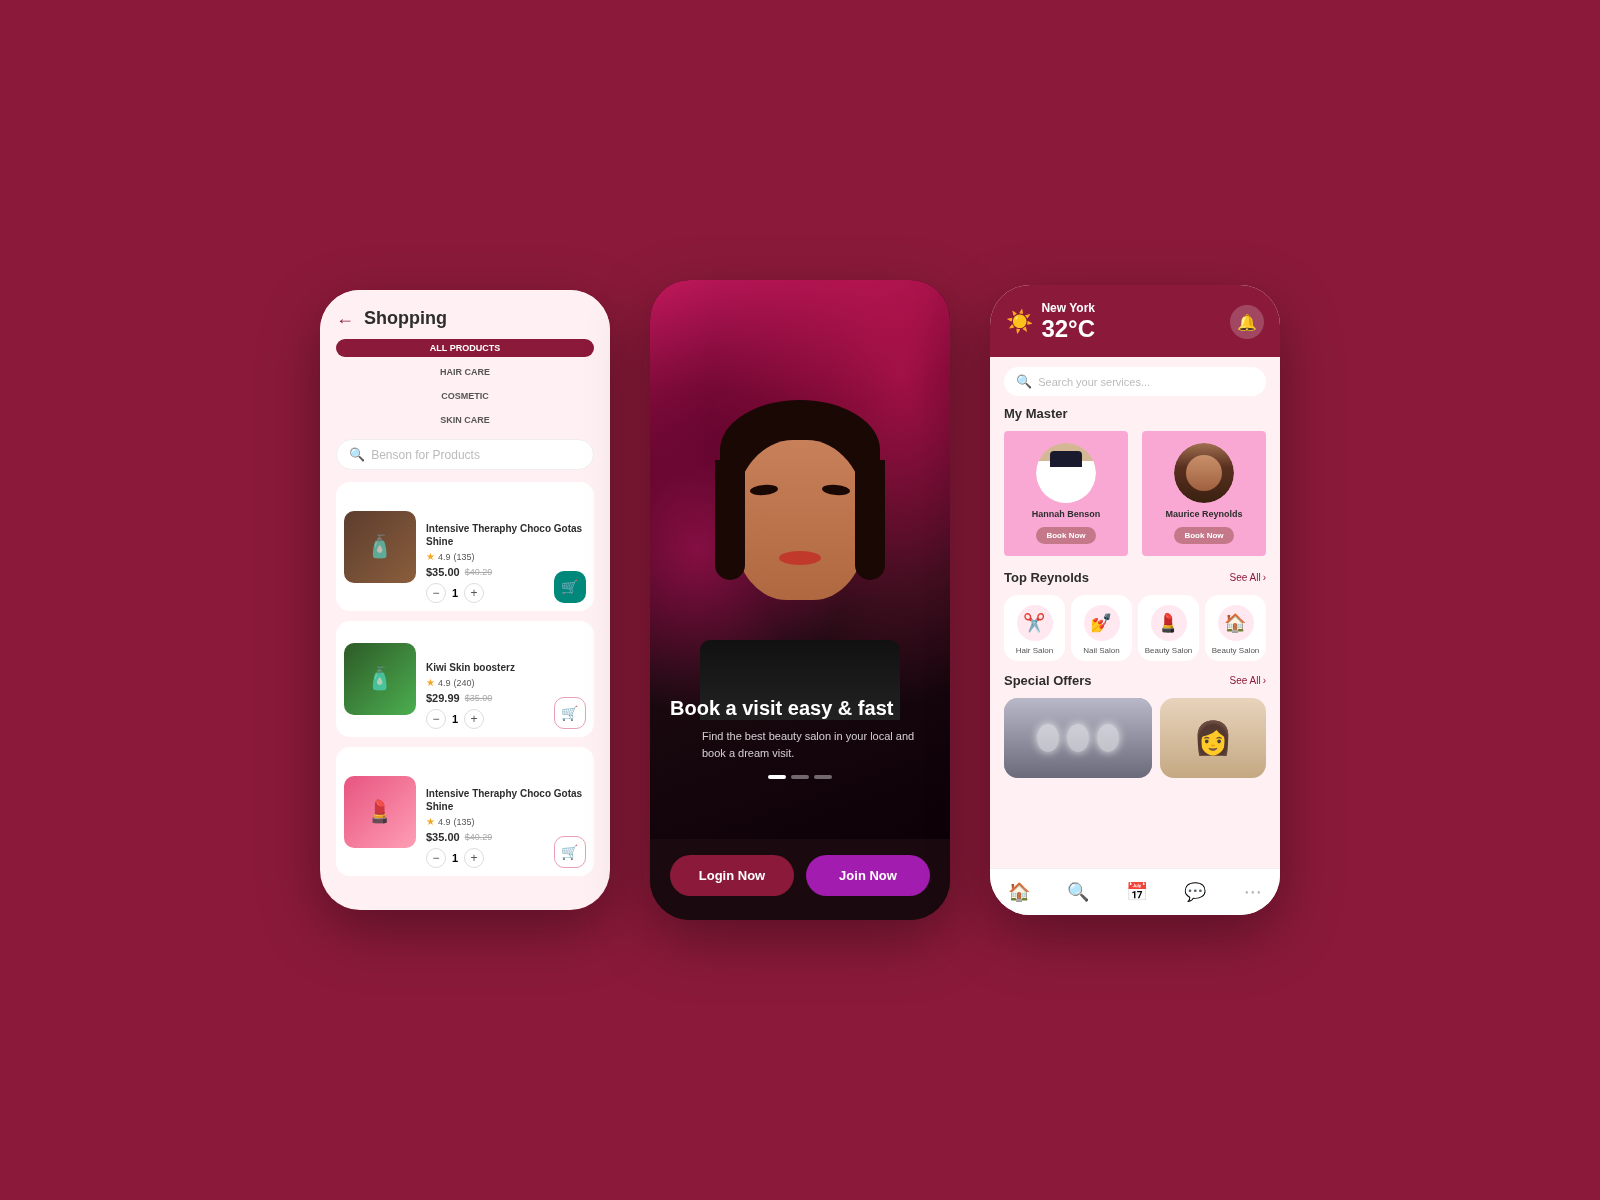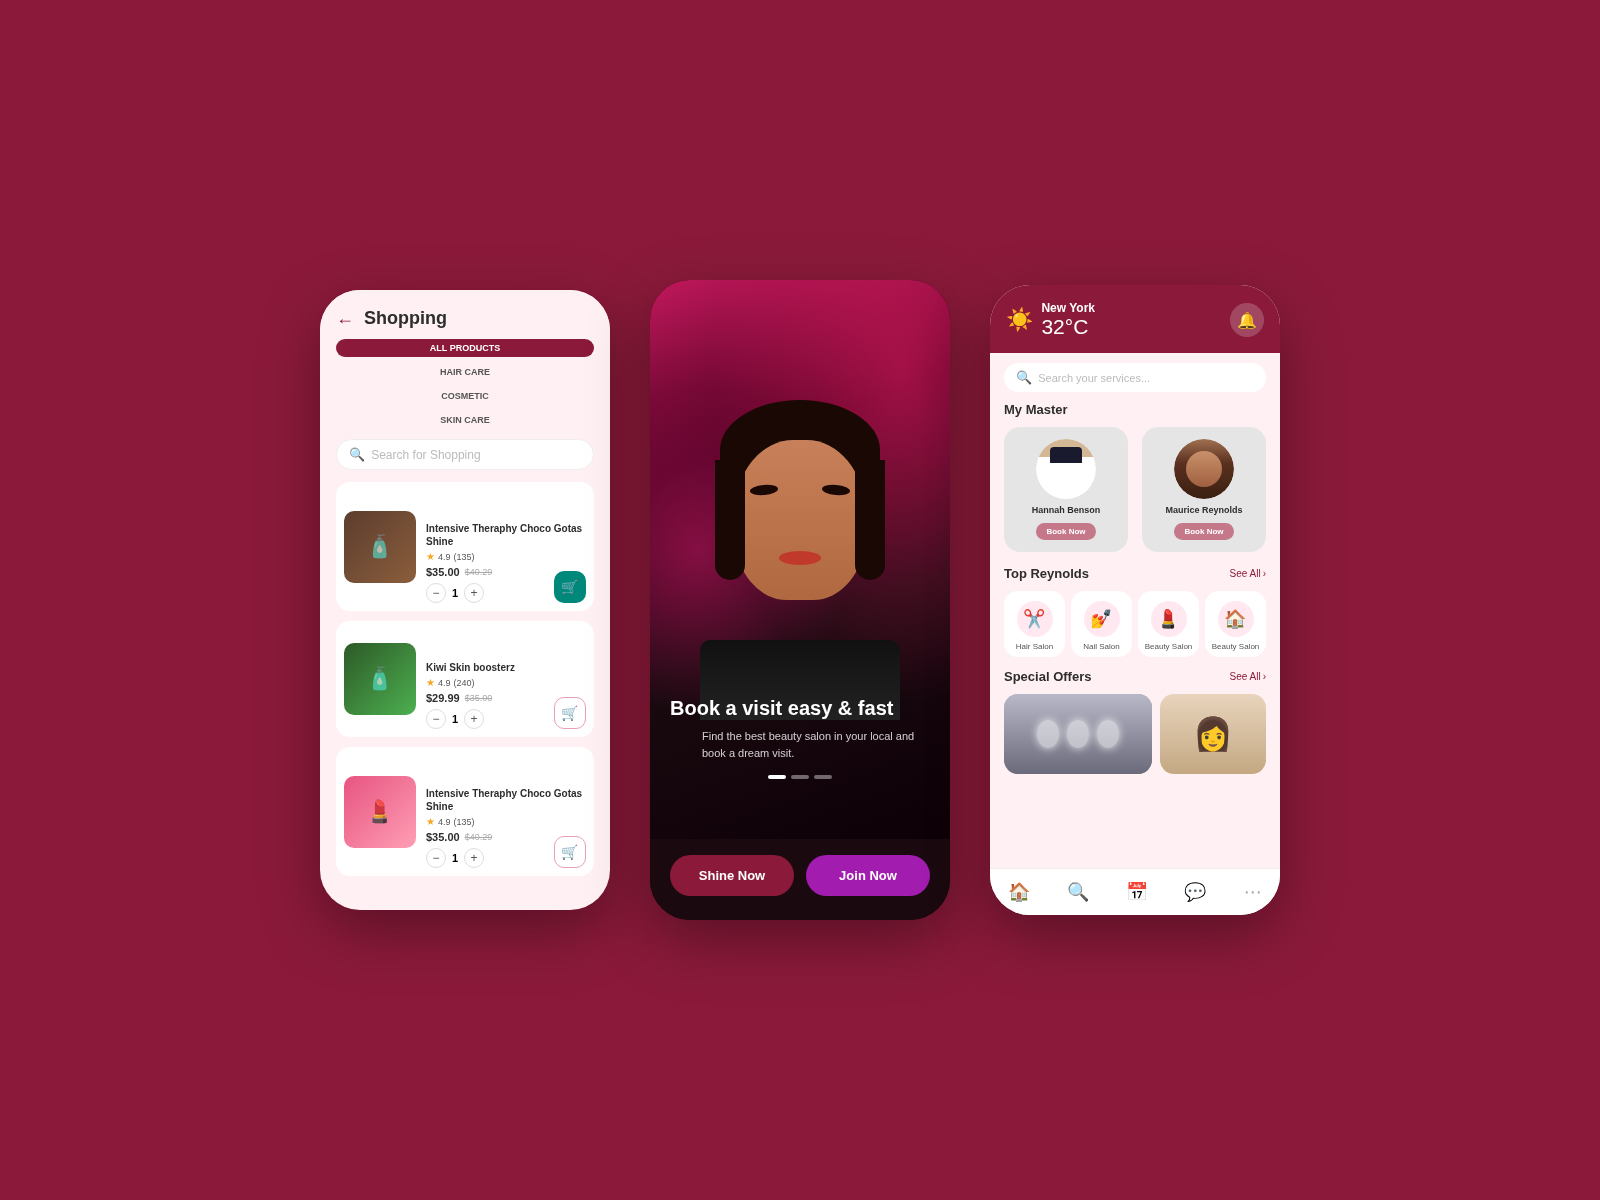--- a/index.html
+++ b/index.html
@@ -306,21 +306,21 @@
     .weather-block {
       display: flex;
       align-items: center;
       gap: 8px;
     }
     .sun-icon {
       font-size: 22px;
     }
     .weather-info { color: #fff; }
     .city-name { font-size: 12px; font-weight: 600; }
-    .temperature { font-size: 21px; font-weight: 400; }
+    .temperature { font-size: 24px; font-weight: 700; }
     .notif-btn {
       width: 34px;
       height: 34px;
       background: rgba(255,255,255,0.2);
       border-radius: 50%;
       display: flex;
       align-items: center;
       justify-content: center;
       color: #fff;
       font-size: 16px;
@@ -358,22 +358,22 @@
       align-items: flex-end;
       gap: 2px;
     }
     .masters-row {
       display: flex;
       gap: 14px;
       margin-bottom: 14px;
     }
     .master-card {
       flex: 1;
-      background: #e5e5e5;
-      border-radius: 16px;
+      background: #f9a8d4;
+      border-radius: 4px;
       padding: 12px 8px;
       text-align: center;
     }
     .master-avatar {
       width: 60px;
       height: 60px;
       border-radius: 50%;
       margin: 0 auto 6px;
       overflow: hidden;
       position: relative;
@@ -516,21 +516,21 @@
 
   <div class="filter-tabs">
     <button class="filter-tab active">ALL PRODUCTS</button>
     <button class="filter-tab">HAIR CARE</button>
     <button class="filter-tab">COSMETIC</button>
     <button class="filter-tab">SKIN CARE</button>
   </div>
 
   <div class="search-bar">
     <span class="search-icon-svg">🔍</span>
-    <span class="search-placeholder">Search for Shopping</span>
+    <span class="search-placeholder">Benson for Products</span>
   </div>
 
   <div class="product-list">
 
     <div class="product-card">
       <div class="product-img product-img-brown">
         <span style="color:rgba(255,255,255,0.6);font-size:22px;">🧴</span>
       </div>
       <div class="product-info">
         <div class="product-name">Intensive Theraphy Choco Gotas Shine</div>
@@ -630,21 +630,21 @@
       <div class="hero-title">Book a visit easy &amp; fast</div>
       <div class="hero-subtitle">Find the best beauty salon in your local and book a dream visit.</div>
       <div class="dots">
         <div class="dot active"></div>
         <div class="dot"></div>
         <div class="dot"></div>
       </div>
     </div>
   </div>
   <div class="landing-actions">
-    <button class="btn-login">Shine Now</button>
+    <button class="btn-login">Login Now</button>
     <button class="btn-join">Join Now</button>
   </div>
 </div>
 
 <div class="phone phone-services" style="display:flex;flex-direction:column;">
   <div class="services-header">
     <div class="weather-block">
       <span class="sun-icon">☀️</span>
       <div class="weather-info">
         <div class="city-name">New York</div>

